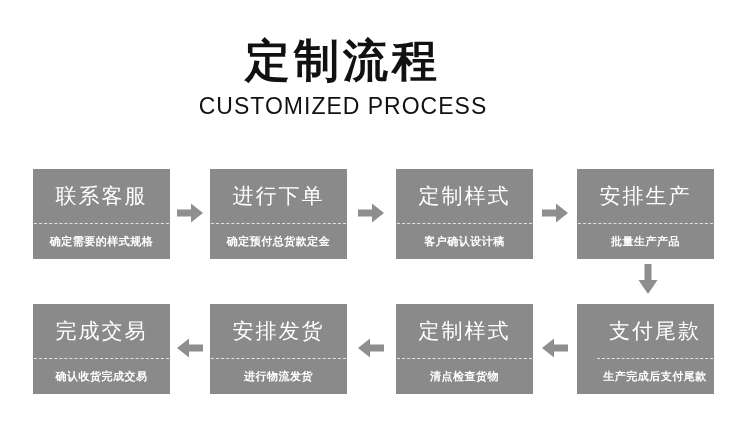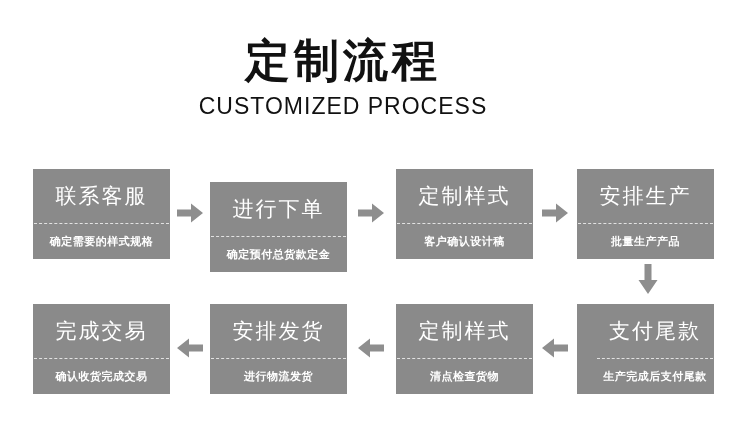--- a/index.html
+++ b/index.html
@@ -46,21 +46,21 @@
     margin: 0 1px;
   }
   .box-desc {
     flex: 1;
     display: flex; align-items: center; justify-content: center;
     font-size: 11px; font-weight: 700; letter-spacing: 0.5px;
     white-space: nowrap;
   }
   
   .p-r1c1 { left: 33px;  top: 169px; }
-  .p-r1c2 { left: 210px; top: 169px; margin-top: 13px; }
+  .p-r1c2 { left: 210px; top: 169px; }
   .p-r1c3 { left: 396px; top: 169px; }
   .p-r1c4 { left: 577px; top: 169px; }
   
   .p-r2c1 { left: 33px;  top: 304px; }
   .p-r2c2 { left: 210px; top: 304px; }
   .p-r2c3 { left: 396px; top: 304px; }
   .p-r2c4 { left: 577px; top: 304px; padding-left: 19px; }
   .arrow { position: absolute; display: block; line-height: 0; }
   .arrow svg { display: block; }
   .arrow svg path { fill: var(--arrow); }

